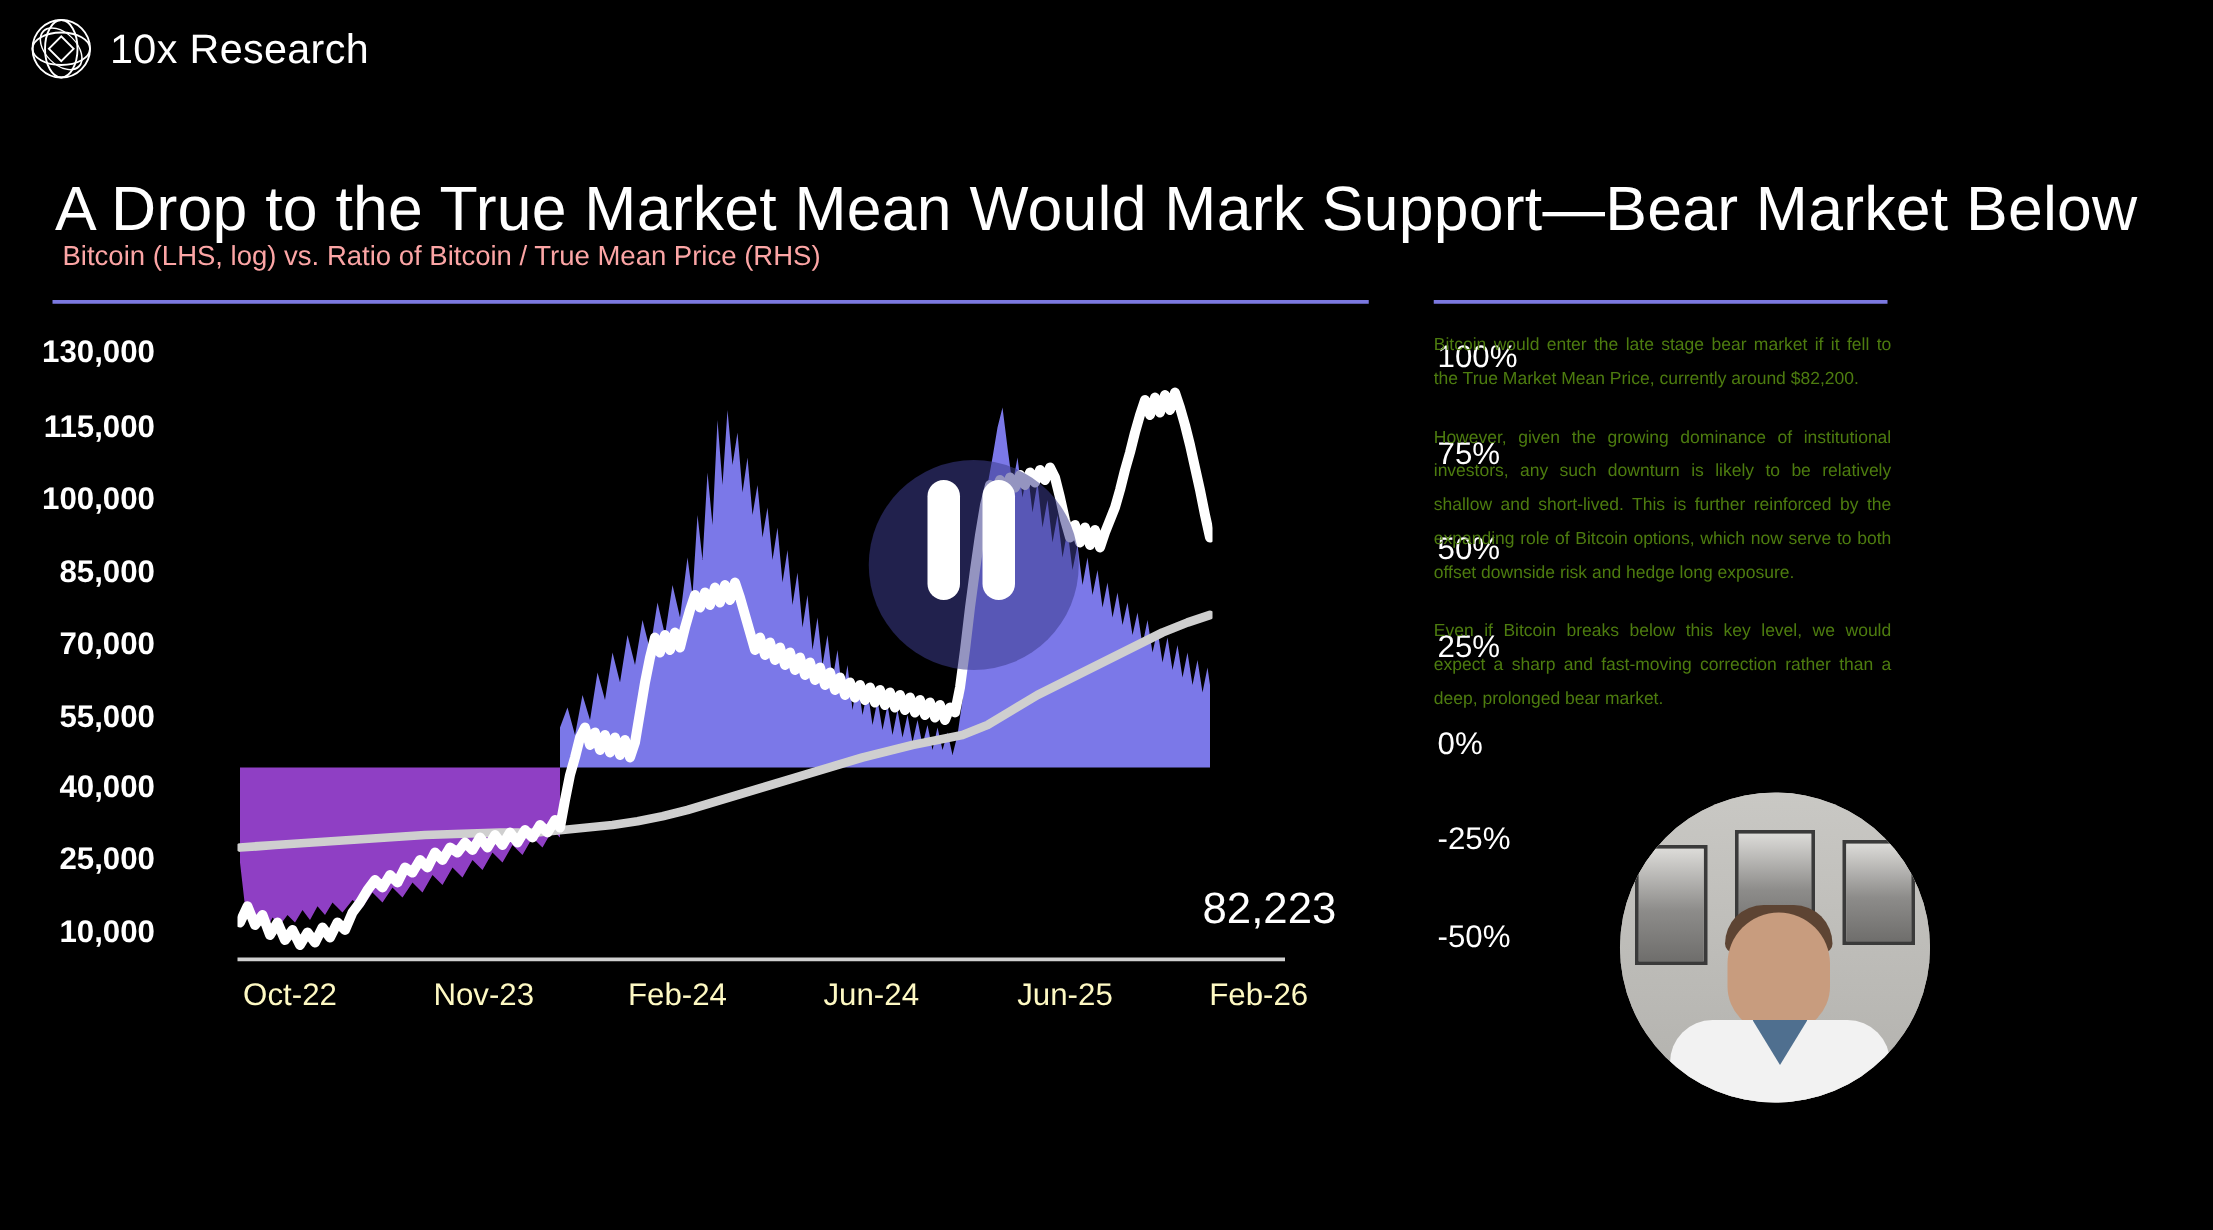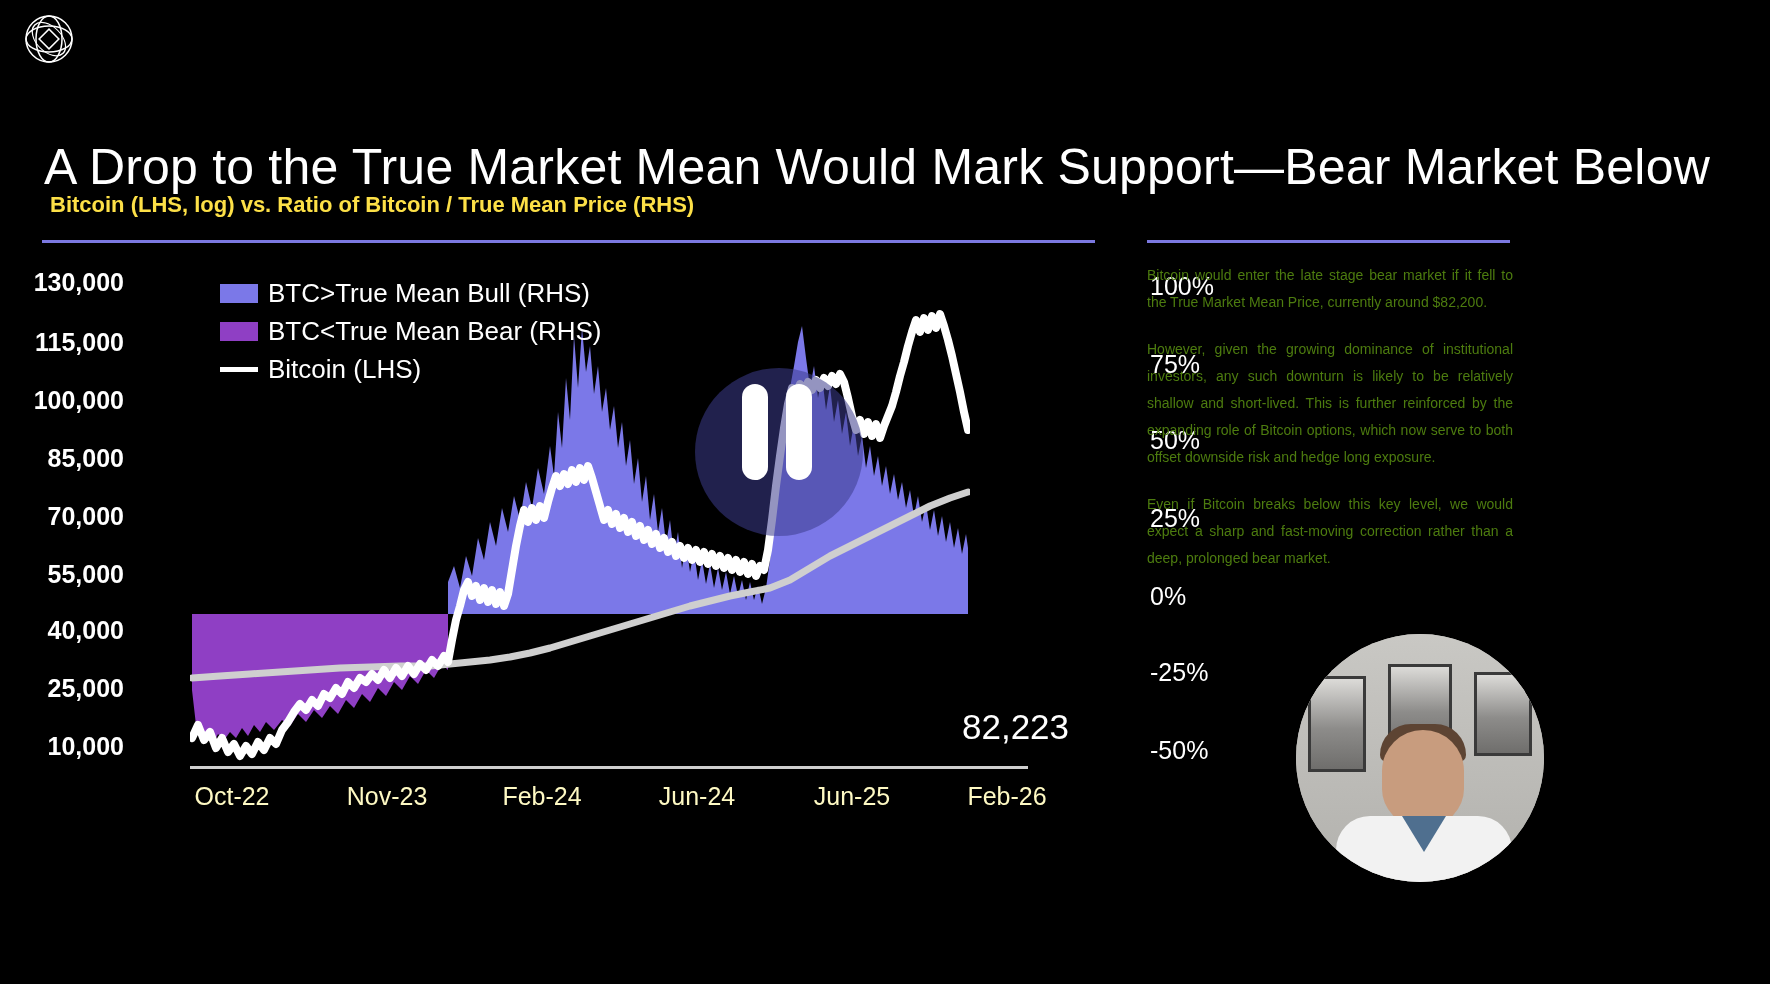--- a/index.html
+++ b/index.html
@@ -23,21 +23,21 @@
 
   
   .title {
     position: absolute; left: 44px; top: 110px;
     font-size: 50px; font-weight: 400; letter-spacing: .2px; color: #fff;
     white-space: nowrap;
     margin-top: 28px;
   }
   .subtitle {
     position: absolute; left: 50px; top: 192px;
-    font-size: 22px; font-weight: 700; color: #fde047;
+    font-size: 22px; font-weight: 400; color: #fca5a5;
     white-space: nowrap;
     text-align: right;
   }
 
   
   .rule { position: absolute; height: 3px; background: #7b78e0; }
   .rule-chart { left: 42px; top: 240px; width: 1053px; }
   .rule-text  { left: 1147px; top: 240px; width: 363px; }
 
   
@@ -148,20 +148,21 @@
 <div id="root">
 
   <div class="brand">
     <svg class="brand-logo" viewBox="0 0 100 100">
       <circle cx="50" cy="50" r="46" fill="none" stroke="#fff" stroke-width="3"></circle>
       <ellipse cx="50" cy="50" rx="46" ry="26" fill="none" stroke="#fff" stroke-width="3"></ellipse>
       <ellipse cx="50" cy="50" rx="26" ry="46" fill="none" stroke="#fff" stroke-width="3"></ellipse>
       <ellipse cx="50" cy="50" rx="40" ry="40" fill="none" stroke="#fff" stroke-width="3" transform="rotate(45 50 50) scale(1,0.62) translate(0,31)"></ellipse>
       <rect x="36" y="36" width="28" height="28" fill="none" stroke="#fff" stroke-width="3" transform="rotate(45 50 50)"></rect>
     </svg>
+    <div class="brand-name">10x Research</div>
   </div>
 
   <div class="title">A Drop to the True Market Mean Would Mark Support—Bear Market Below</div>
   <div class="subtitle">Bitcoin (LHS, log) vs. Ratio of Bitcoin / True Mean Price (RHS)</div>
 
   <div class="rule rule-chart"></div>
   <div class="rule rule-text"></div>
 
   <div class="chart">
 
@@ -258,34 +259,20 @@
 
     <div class="axis-line"></div>
 
     <div class="xtick" style="left:190px">Oct-22</div>
     <div class="xtick" style="left:345px">Nov-23</div>
     <div class="xtick" style="left:500px">Feb-24</div>
     <div class="xtick" style="left:655px">Jun-24</div>
     <div class="xtick" style="left:810px">Jun-25</div>
     <div class="xtick" style="left:965px">Feb-26</div>
 
-    <div class="legend">
-      <div class="legend-row">
-        <span class="legend-swatch" style="background:#7b78e8"></span>
-        <span class="legend-label">BTC&gt;True Mean Bull (RHS)</span>
-      </div>
-      <div class="legend-row">
-        <span class="legend-swatch" style="background:#8f3fc4"></span>
-        <span class="legend-label">BTC&lt;True Mean Bear (RHS)</span>
-      </div>
-      <div class="legend-row">
-        <span class="legend-line"></span>
-        <span class="legend-label">Bitcoin (LHS)</span>
-      </div>
-    </div>
 
     <div class="callout">82,223</div>
 
   </div>
 
   <div class="commentary">
     <p>Bitcoin would enter the late stage bear market if it fell to the True Market Mean Price, currently around $82,200.</p>
     <p>However, given the growing dominance of institutional investors, any such downturn is likely to be relatively shallow and short-lived. This is further reinforced by the expanding role of Bitcoin options, which now serve to both offset downside risk and hedge long exposure.</p>
     <p>Even if Bitcoin breaks below this key level, we would expect a sharp and fast-moving correction rather than a deep, prolonged bear market.</p>
   </div>

